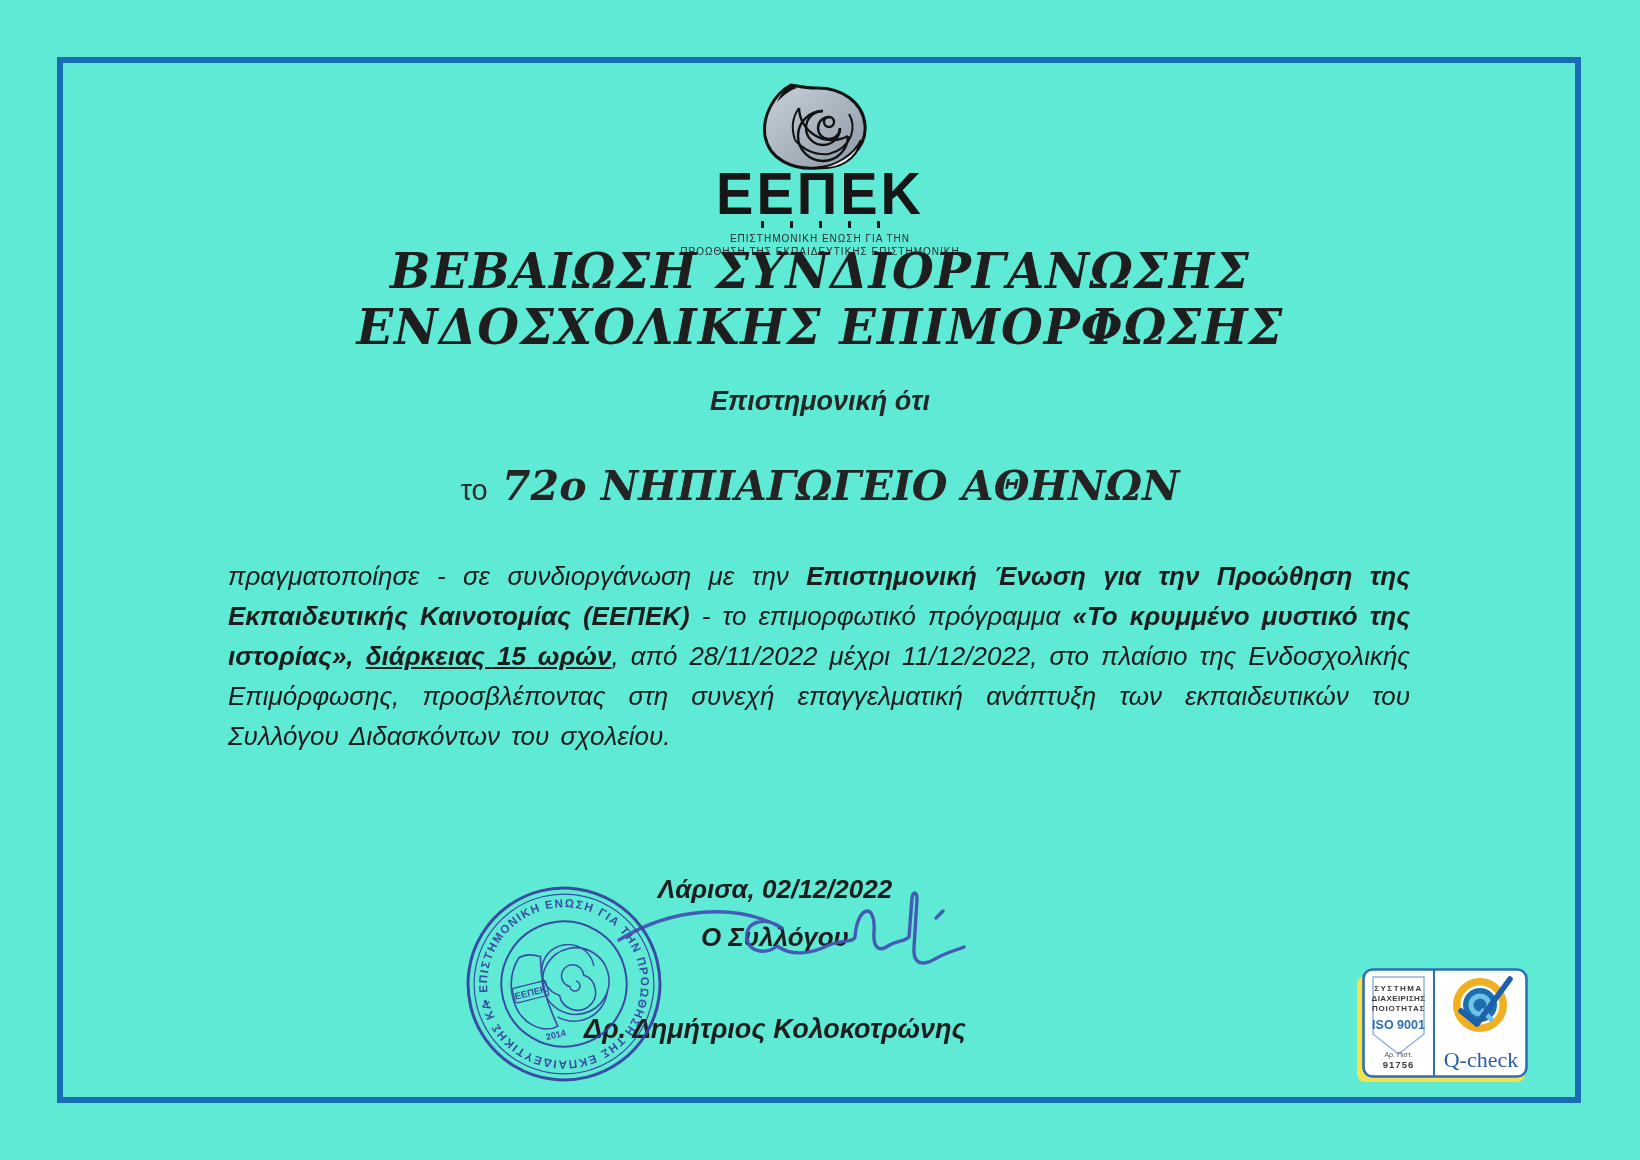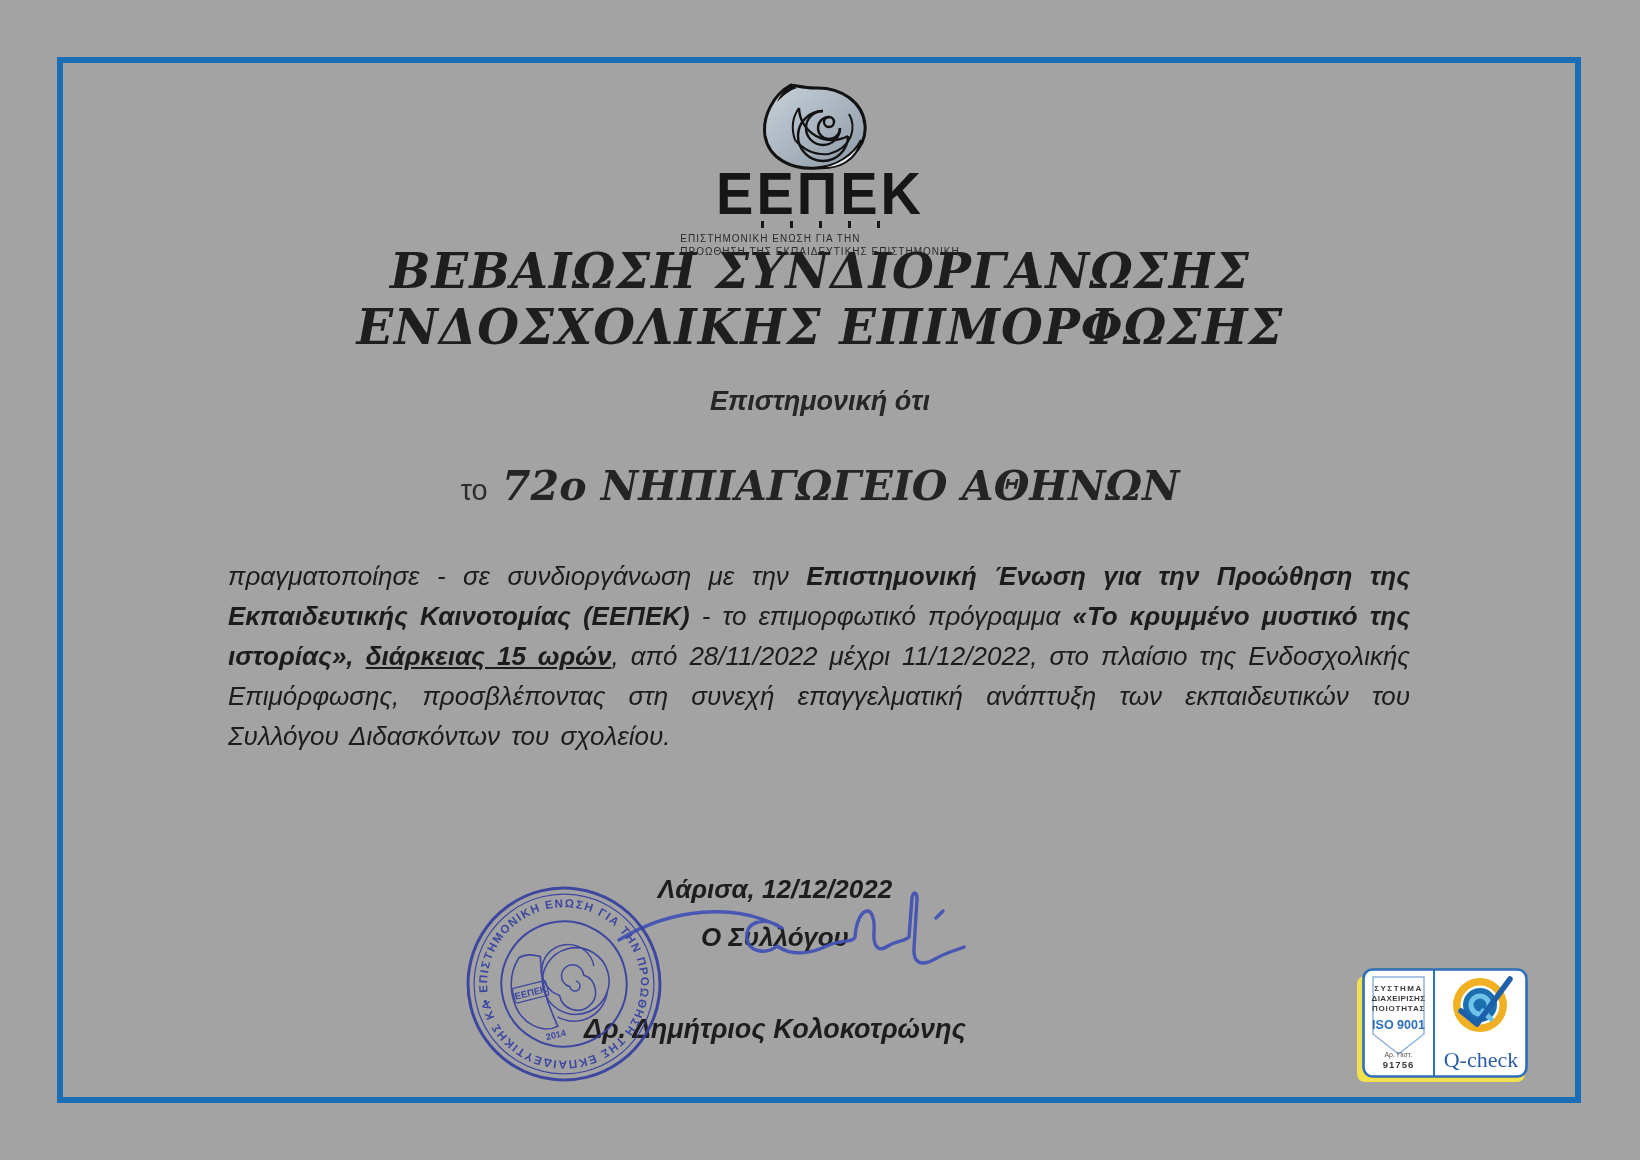--- a/index.html
+++ b/index.html
@@ -2,21 +2,21 @@
 <html><head>
 <meta charset="utf-8">
 <style>
   * { box-sizing: border-box; }
   body { margin: 0; background: #ffffff; }
 
   .page {
     position: relative;
     width: 1640px;
     height: 1160px;
-    background: #a3a3a3;
+    background: #5eead4;
     overflow: hidden;
     font-family: "Liberation Sans", "DejaVu Sans", sans-serif;
     color: #1f1f1f;
   }
 
   .frame {
     position: absolute;
     inset: 57px 59px 57px 57px;
     border: 6px solid #1a6cb5;
     pointer-events: none;
@@ -39,20 +39,21 @@
     transform: scaleY(1.05);
     font-family: "Liberation Sans", "DejaVu Sans", sans-serif;
   }
   .logo-ticks { display: flex; gap: 26px; margin-top: 1px; height: 8px; }
   .logo-ticks i { display: block; width: 3px; height: 7px; background: #161616; }
   .logo-caption {
     margin-top: 3px;
     font-size: 10px;
     letter-spacing: 1px;
     color: #2b2b2b;
+    text-align: center;
     line-height: 1.35;
   }
 
   
   .title-block {
     position: absolute;
     top: 243px; left: 0; right: 0;
     text-align: center;
     font-family: "DejaVu Serif", "Liberation Serif", serif;
     font-style: italic;
@@ -209,21 +210,21 @@
   <div class="certify-line">Επιστημονική ότι</div>
 
   <div class="recipient-line">
     <span class="recipient-article">το</span>
     <span class="recipient-name">72ο ΝΗΠΙΑΓΩΓΕΙΟ ΑΘΗΝΩΝ</span>
   </div>
 
   <p class="body-par"><span>πραγματοποίησε - σε συνδιοργάνωση με την </span><span class="bd">Επιστημονική Ένωση για την Προώθηση της Εκπαιδευτικής Καινοτομίας (ΕΕΠΕΚ)</span><span> - το επιμορφωτικό πρόγραμμα </span><span class="bd">«Το κρυμμένο μυστικό της ιστορίας»,</span><span> </span><span class="bd-u">διάρκειας 15 ωρών</span><span>, από 28/11/2022 μέχρι 11/12/2022, στο πλαίσιο της Ενδοσχολικής Επιμόρφωσης, προσβλέποντας στη συνεχή επαγγελματική ανάπτυξη των εκπαιδευτικών του Συλλόγου Διδασκόντων του σχολείου.</span></p>
 
   <div class="signing-block">
-    <div class="place-date">Λάρισα, 12/12/2022</div>
+    <div class="place-date">Λάρισα, 02/12/2022</div>
     <div class="role">Ο Συλλόγου</div>
   </div>
 
   <svg class="signature-svg" viewBox="0 0 352 130">
     <g fill="none" stroke="#4353b4" stroke-width="3.4" stroke-linecap="round" stroke-linejoin="round" opacity="0.95">
       <path d="M3,52 C55,20 120,14 166,40 C150,28 128,33 131,51 C133,64 150,67 161,58 C178,70 199,64 213,57 C227,51 237,55 239,49 C241,18 260,13 258,44 C257,58 262,65 272,58 C281,52 288,54 293,49 L296,10 C297,3 301,3 301,11 L298,60 C297,75 305,79 319,71 C331,64 341,62 348,59"></path>
       <path d="M320,30 l7,-7"></path>
     </g>
   </svg>
 

